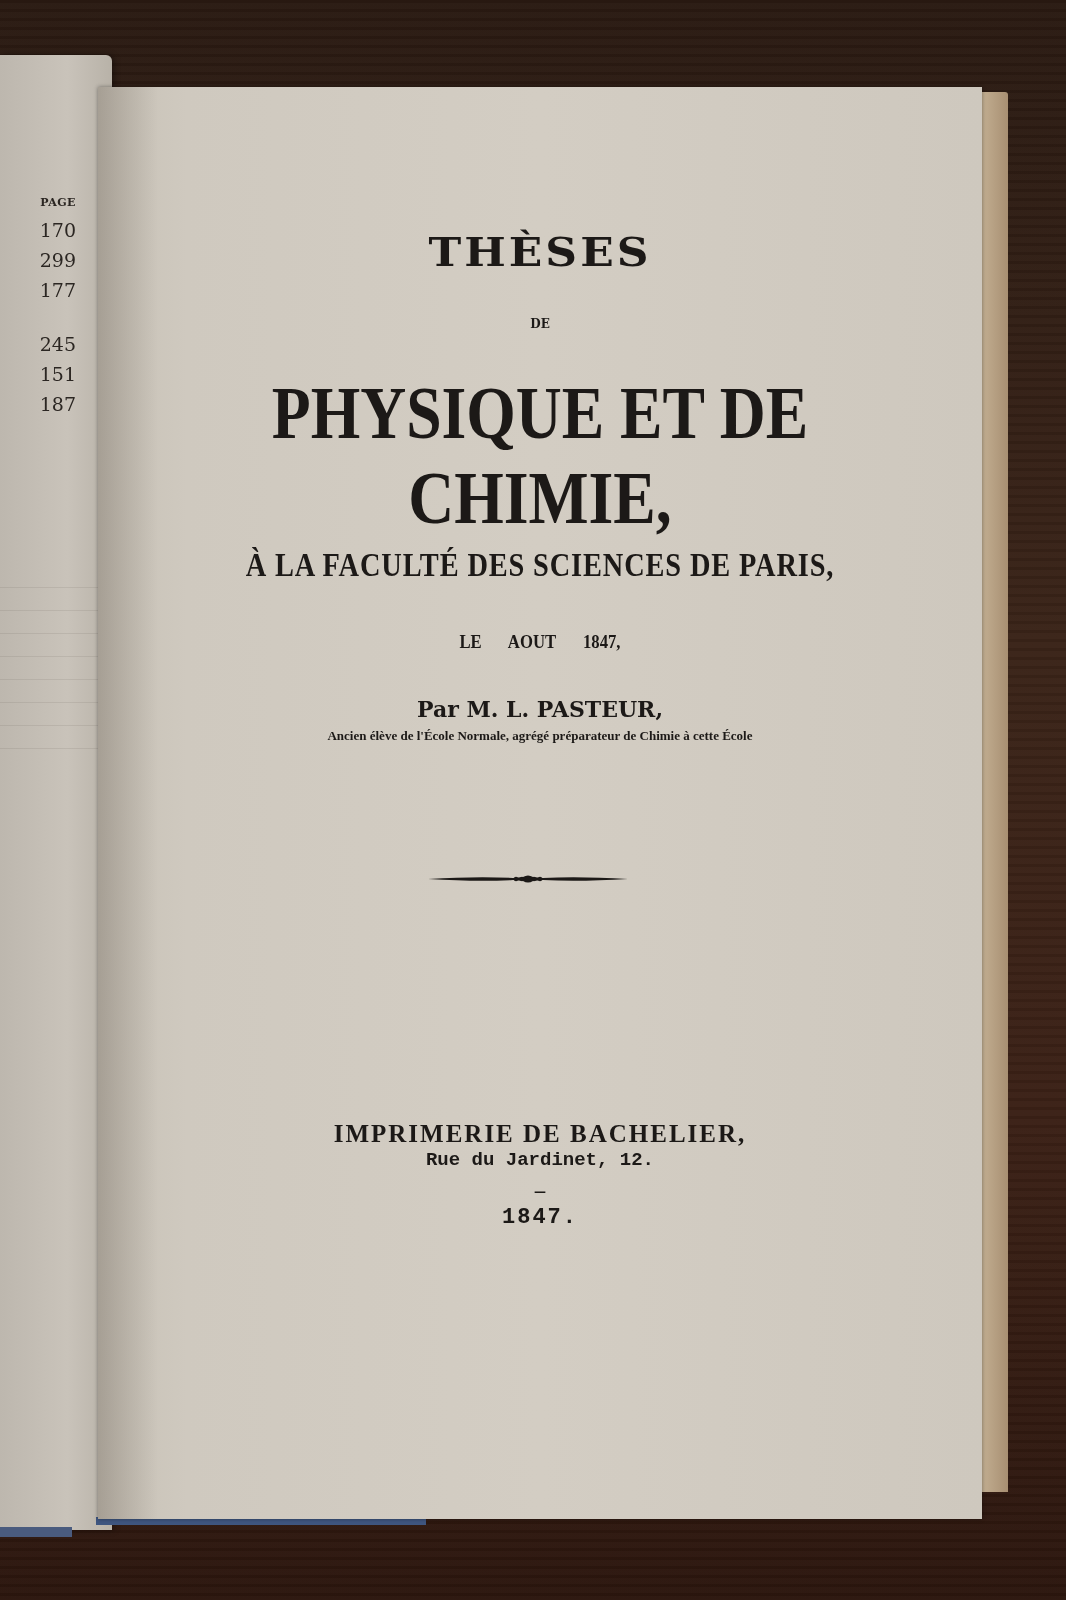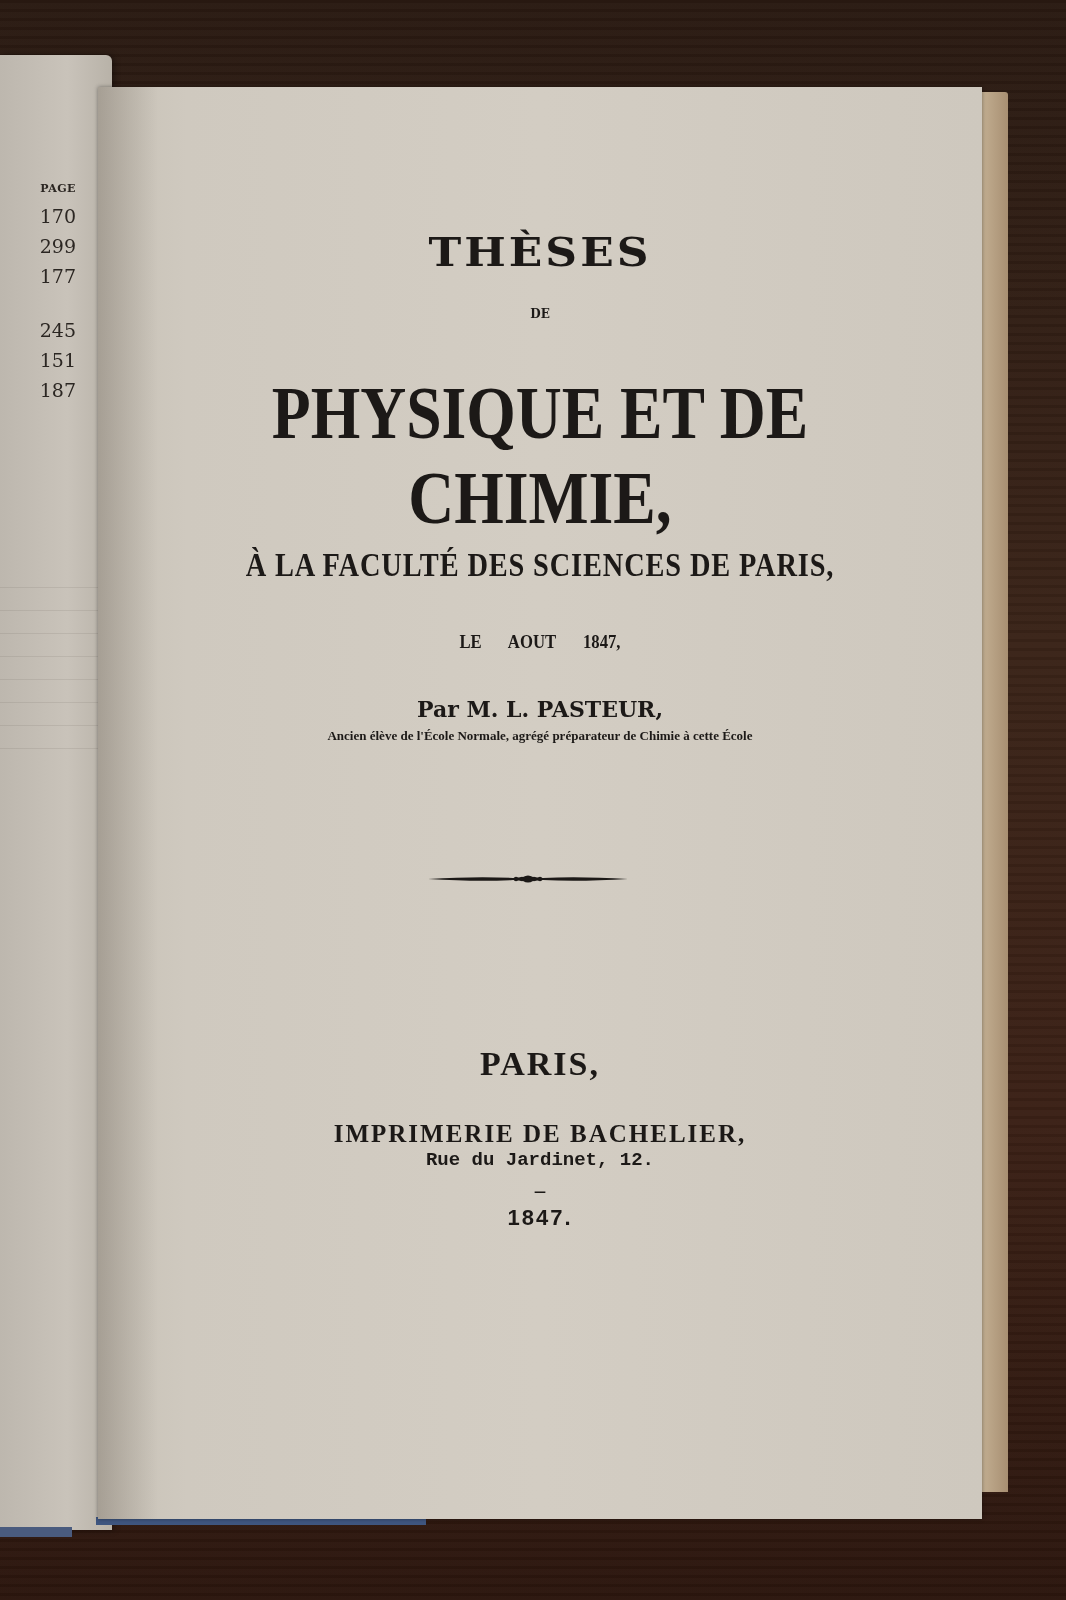--- a/index.html
+++ b/index.html
@@ -54,21 +54,21 @@
   }
   .gutter-shadow {
     position:absolute; left:0; top:0; width:60px; height:100%;
     background: linear-gradient(90deg, rgba(80,70,60,0.28), rgba(80,70,60,0));
   }
   .block { position:absolute; left:0; width:100%; text-align:center; color:#1c1917; }
   .t-theses {
     top:140px; font-family:"DejaVu Serif", serif; font-weight:900;
     font-size:44px; letter-spacing:3px; transform:scaleY(0.9);
   }
-  .t-de { top:220px; font-size:12px; font-weight:bold; font-family:"DejaVu Serif", serif; }
+  .t-de { top:230px; font-size:12px; font-weight:bold; font-family:"DejaVu Serif", serif; }
   .t-main {
     top:284px; font-family:"Liberation Serif", serif; font-weight:bold;
     font-size:74px; letter-spacing:0px; transform:scaleX(0.86); transform-origin:center;
   }
   .t-presentees { top:404px; font-size:15px; font-weight:bold; font-family:"Liberation Serif", serif; font-style:italic; }
   .t-faculte {
     top:460px; font-family:"Liberation Serif", serif; font-weight:bold;
     font-size:33px; transform:scaleX(0.86); letter-spacing:1px;
   }
   .t-date {
@@ -78,29 +78,29 @@
   .t-author {
     top:609px; font-family:"DejaVu Serif", serif; font-weight:900;
     font-size:22px;
   }
   .t-desc { top:641px; font-family:"Liberation Serif", serif; font-weight:bold; font-size:13px; }
   .ornament { position:absolute; left:330px; top:785px; width:200px; height:14px; }
   .t-paris { top:958px; font-family:"Liberation Serif", serif; font-weight:bold; font-size:34px; letter-spacing:2px; }
   .t-imprimerie { top:1020px; font-family:"Liberation Serif", serif; font-weight:bold; font-size:25px; letter-spacing:2px;margin-top:13px; }
   .t-rue { top:1062px; font-family:Liberation Mono, monospace; font-weight:bold; font-size:19px; }
   .t-dash { top:1098px; font-size:12px; font-weight:bold; }
-  .t-year { top:1118px; font-family:Liberation Sans, sans-serif; font-weight:bold; font-size:22px; letter-spacing:2px; }
+  .t-year { top:1118px; font-family:Liberation Mono, monospace; font-weight:bold; font-size:22px; letter-spacing:2px; }
 </style>
 </head>
 <body>
 
 <div class="wood-grain"></div>
 
 <div class="left-page">
-  <div class="toc" style="left:30px; top:127px;">
+  <div class="toc" style="left:30px; top:141px;">
     <div class="hdr">PAGE</div>
     <div class="num">170</div>
     <div class="num">299</div>
     <div class="num">177</div>
     <div class="gap"></div>
     <div class="num">245</div>
     <div class="num">151</div>
     <div class="num">187</div>
   </div>
   <div class="ghost-lines">
@@ -132,18 +132,17 @@
 
   <svg class="ornament" viewBox="0 0 200 14">
     <path d="M0 7 Q50 4 85 6 L95 5 Q100 2 105 5 L115 6 Q150 4 200 7 Q150 10 115 8 L105 9 Q100 12 95 9 L85 8 Q50 10 0 7 Z" fill="#1c1917"></path>
     <circle cx="88" cy="7" r="2.2" fill="#1c1917"></circle>
     <circle cx="94" cy="7" r="2.2" fill="#1c1917"></circle>
     <circle cx="100" cy="7" r="2.4" fill="#1c1917"></circle>
     <circle cx="106" cy="7" r="2.2" fill="#1c1917"></circle>
     <circle cx="112" cy="7" r="2.2" fill="#1c1917"></circle>
   </svg>
 
-  <div class="block t-paris">PARIS,</div>
   <div class="block t-imprimerie">IMPRIMERIE DE BACHELIER,</div>
   <div class="block t-rue">Rue du Jardinet, 12.</div>
   <div class="block t-dash">—</div>
   <div class="block t-year">1847.</div>
 </div>
 
 </body></html>

